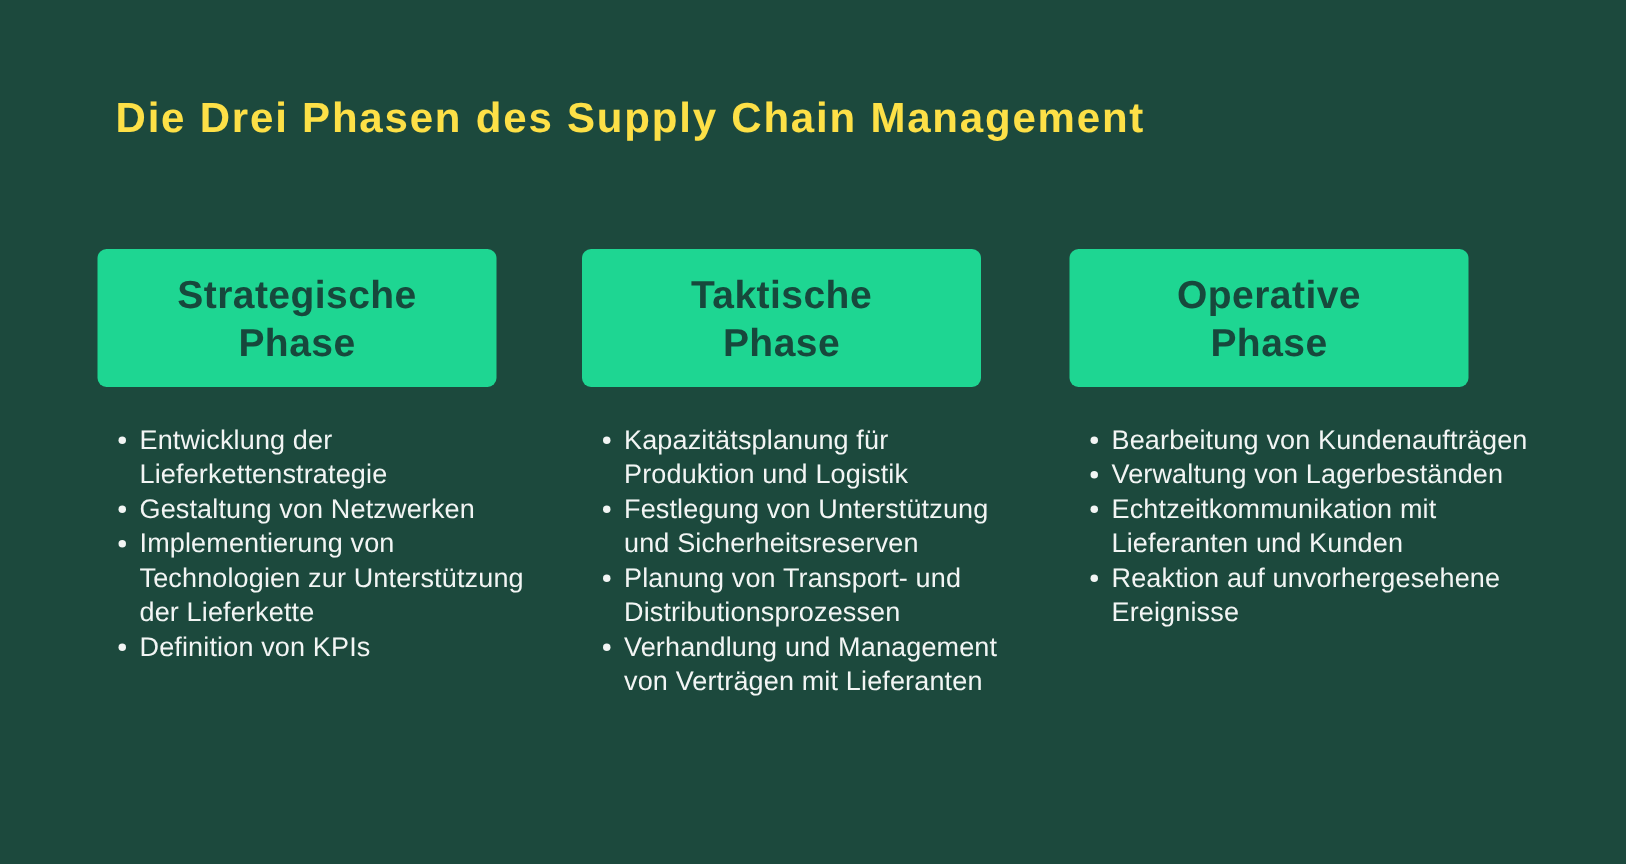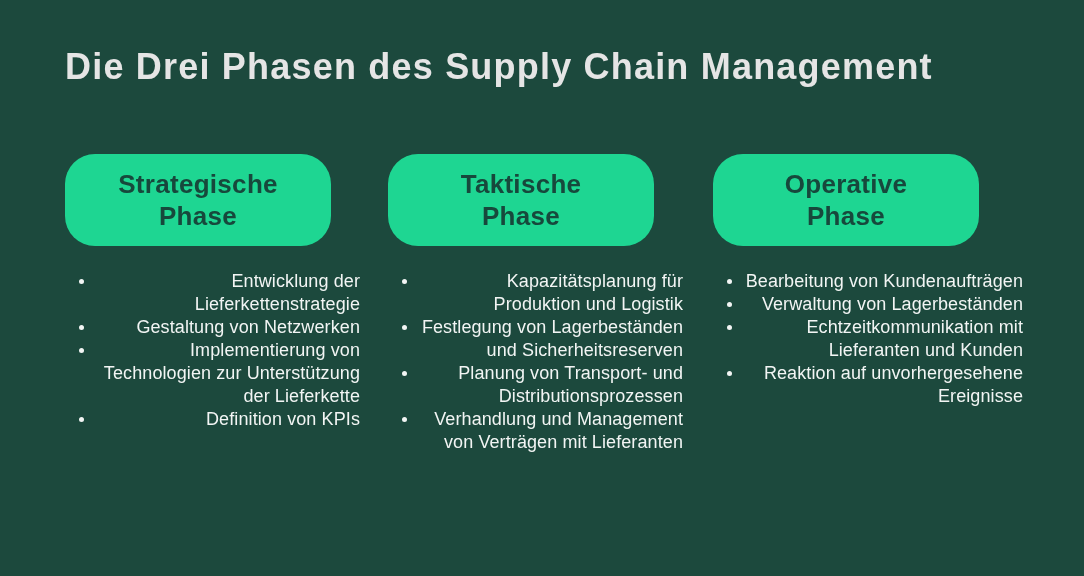--- a/index.html
+++ b/index.html
@@ -11,58 +11,57 @@
     position: relative;
     width: 1084px;
     height: 576px;
     background: #1C493D;
     overflow: hidden;
     box-sizing: border-box;
     padding: 46px 0 0 65px;
     font-family: "Liberation Sans", sans-serif;
   }
   .title {
-    margin: 0;
-    color: #e5e5e5;
-    font-size: 36px;
+    margin: 12px;
+    color: #fde047;
+    font-size: 28px;
     line-height: 42px;
     font-weight: 700;
     letter-spacing: 1.2px;
     white-space: nowrap;
   }
   .columns {
     display: flex;
     margin-top: 66px;
   }
   .col { box-sizing: border-box; }
   .col-1 { width: 323px; }
   .col-2 { width: 325px; }
   .col-3 { width: 371px; }
   .phase-box {
     width: 266px;
     height: 92px;
-    border-radius: 30px;
+    border-radius: 6px;
     background: #1ED692;
     display: grid;
     place-items: center;
   }
   .phase-label {
     width: min-content;
     text-align: center;
     color: #17483C;
     font-size: 26px;
     line-height: 32px;
     font-weight: 700;
     letter-spacing: 0.3px;
   }
   ul.items {
     list-style: none;
     margin: 24px 0 0 0;
     padding: 0;
-    text-align: right;
   }
   ul.items li {
     position: relative;
     box-sizing: border-box;
     padding-left: 28px;
     max-width: 310px;
     color: #F2F5F4;
     font-size: 18px;
     line-height: 23px;
     letter-spacing: 0.1px;
@@ -98,21 +97,21 @@
         <li>Definition von KPIs</li>
       </ul>
     </section>
 
     <section class="col col-2">
       <div class="phase-box">
         <span class="phase-label">Taktische Phase</span>
       </div>
       <ul class="items">
         <li>Kapazitätsplanung für Produktion und Logistik</li>
-        <li>Festlegung von Lagerbeständen und Sicherheitsreserven</li>
+        <li>Festlegung von Unterstützung und Sicherheitsreserven</li>
         <li>Planung von Transport- und Distributionsprozessen</li>
         <li>Verhandlung und Management von Verträgen mit Lieferanten</li>
       </ul>
     </section>
 
     <section class="col col-3">
       <div class="phase-box">
         <span class="phase-label">Operative Phase</span>
       </div>
       <ul class="items">

